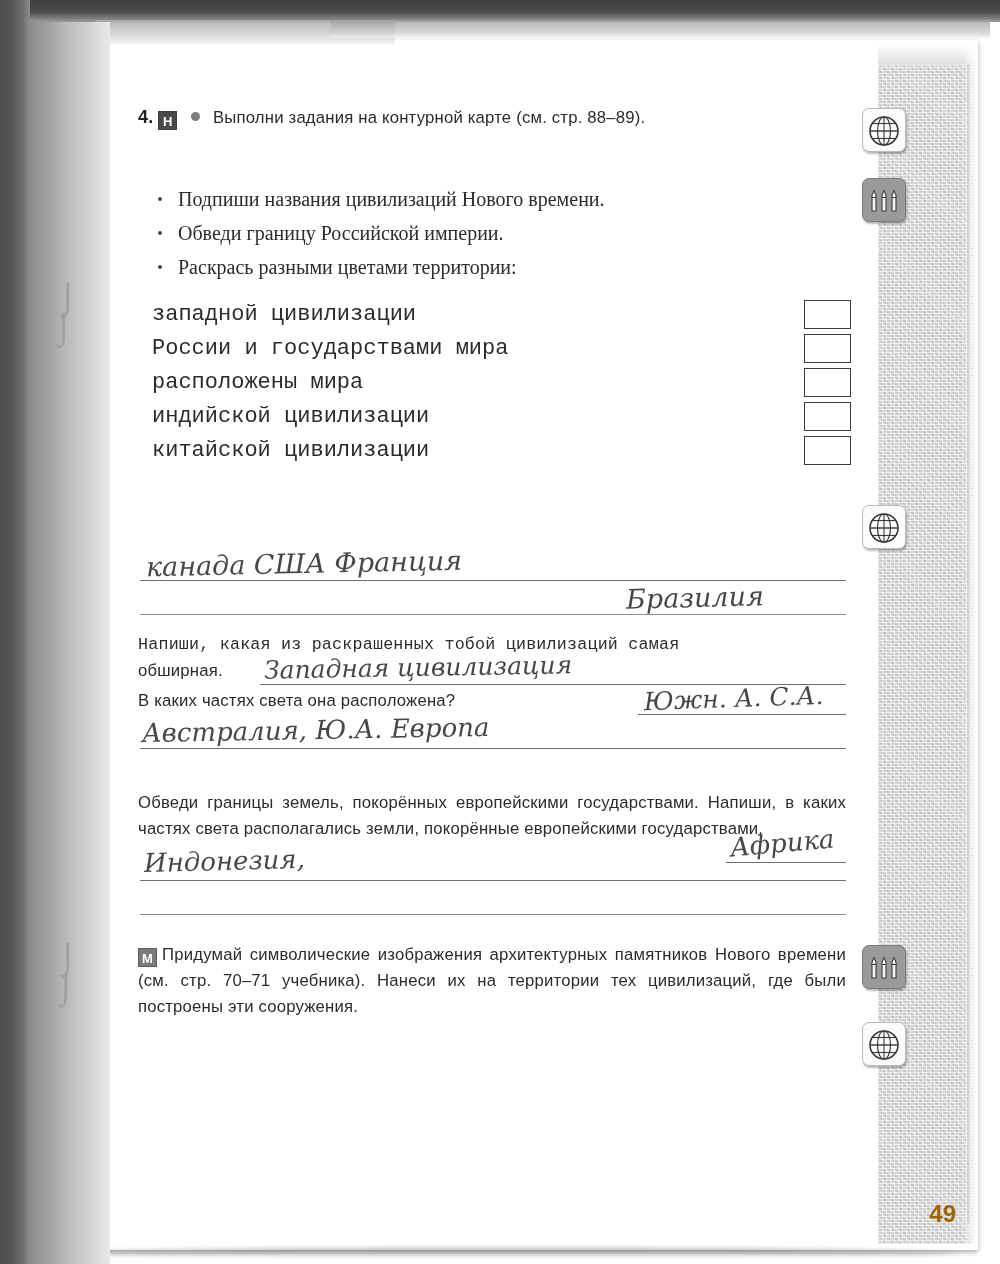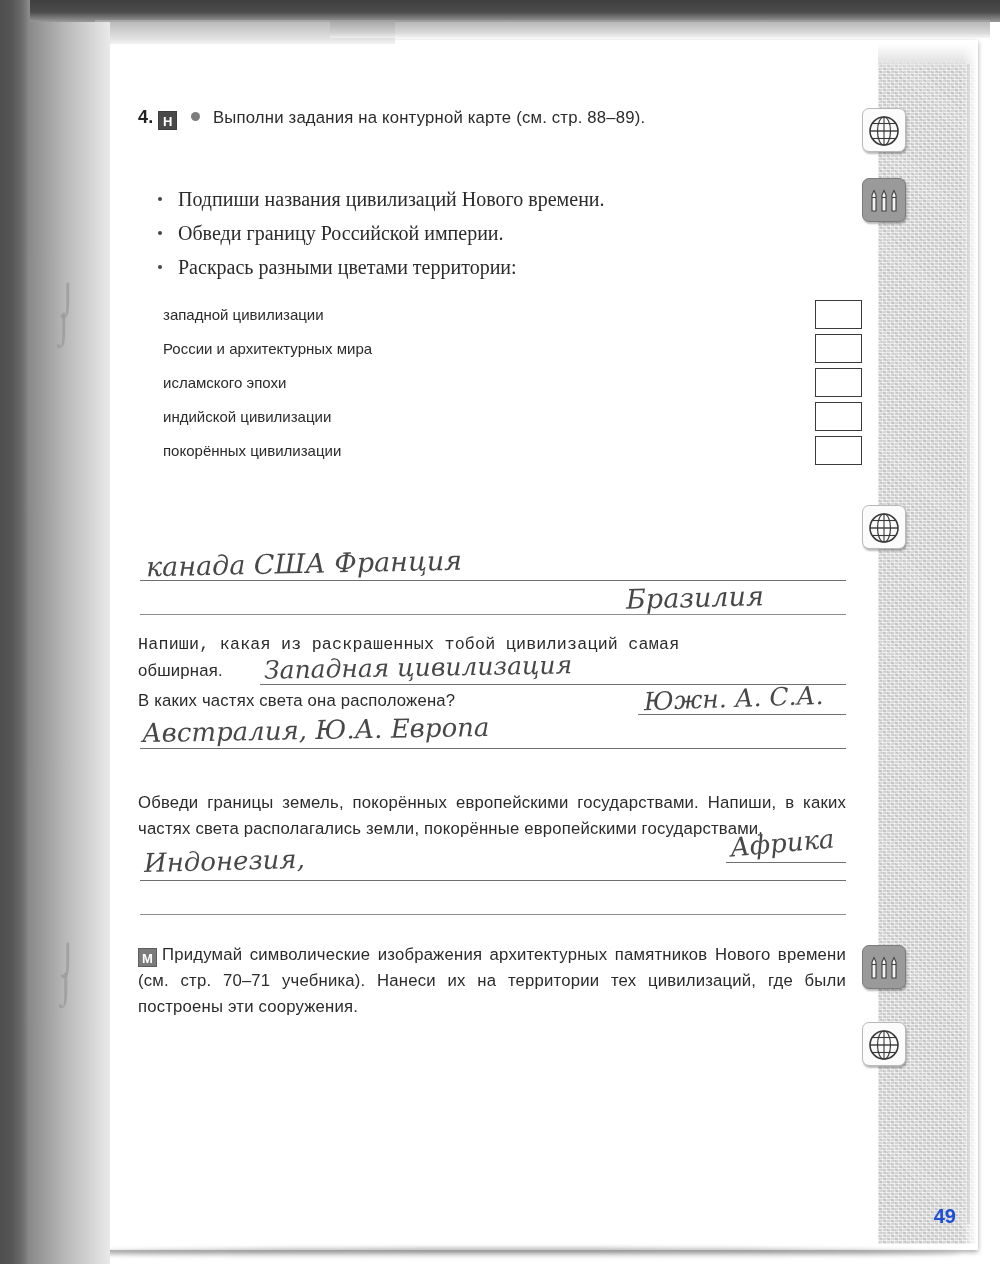--- a/index.html
+++ b/index.html
@@ -120,22 +120,22 @@
     font-size:20px;line-height:34px;color:#2b2b2b;
   }
   ul.serif-list li:before{
     content:"";position:absolute;left:14px;top:15px;
     width:4px;height:4px;border-radius:50%;background:#444;
   }
 
   
   .colorrow{
     position:relative;height:34px;
-    font-family:Liberation Sans, sans-serif;
-    font-size:15px;line-height:34px;color:#2b2b2b;margin-left:11px;
+    font-family:Liberation Mono, monospace;
+    font-size:22px;line-height:34px;color:#2b2b2b;
   }
   .chkbox{
     position:absolute;left:652px;width:47px;height:29px;
     border:1.6px solid #3b3b3b;background:#fff;box-sizing:border-box;
   }
 
   
   .ruled{
     position:absolute;height:0;border-top:1.6px solid #6f6f6f;
   }
@@ -164,21 +164,21 @@
     box-sizing:border-box;
     box-shadow:1px 2px 2px rgba(0,0,0,.28);
   }
   .icon-tile.white{background:#fbfbfb;border:1px solid #b9b9b9;}
   .icon-tile.grey{background:#9a9a9a;border:1px solid #7c7c7c;}
   .icon-tile svg{display:block;margin:5px auto 0;}
 
   .page-number{
     position:absolute;right:44px;bottom:36px;
     font-family:"Liberation Sans", sans-serif;
-    font-size:20px;font-weight:bold;color:#1d4ed8;
+    font-size:24px;font-weight:bold;color:#a16207;
   }
 
   .nowrap{white-space:nowrap;}
 </style>
 </head>
 <body>
 
 <div id="scan-root">
 
   <div class="paper"></div>
@@ -217,33 +217,33 @@
       <li>Обведи границу Российской империи.</li>
       <li>Раскрась разными цветами территории:</li>
     </ul>
 
     <div class="blk" style="left:14px;top:298px;width:700px;">
       <div class="colorrow">
         <span>западной  цивилизации</span>
         <span class="chkbox" style="top:2px;"></span>
       </div>
       <div class="colorrow">
-        <span>России  и  архитектурных  мира</span>
-        <span class="chkbox" style="top:2px;"></span>
-      </div>
-      <div class="colorrow">
-        <span>исламского  эпохи</span>
+        <span>России  и  государствами  мира</span>
+        <span class="chkbox" style="top:2px;"></span>
+      </div>
+      <div class="colorrow">
+        <span>расположены  мира</span>
         <span class="chkbox" style="top:2px;"></span>
       </div>
       <div class="colorrow">
         <span>индийской  цивилизации</span>
         <span class="chkbox" style="top:2px;"></span>
       </div>
       <div class="colorrow">
-        <span>покорённых  цивилизации</span>
+        <span>китайской  цивилизации</span>
         <span class="chkbox" style="top:2px;"></span>
       </div>
     </div>
 
     <div class="ruled" style="left:2px;top:580px;width:706px;"></div>
     <div class="ruled light" style="left:2px;top:614px;width:706px;"></div>
     <div class="hand" style="left:8px;top:548px;font-size:27px;transform:rotate(-1.2deg);">канада     США    Франция</div>
     <div class="hand" style="left:488px;top:582px;font-size:27px;transform:rotate(-1.5deg);">Бразилия</div>
 
     <div class="blk sans-txt" style="left:0;top:632px;width:708px;font-family:Liberation Mono, monospace;">Напиши, какая из раскрашенных тобой цивилизаций самая</div>

